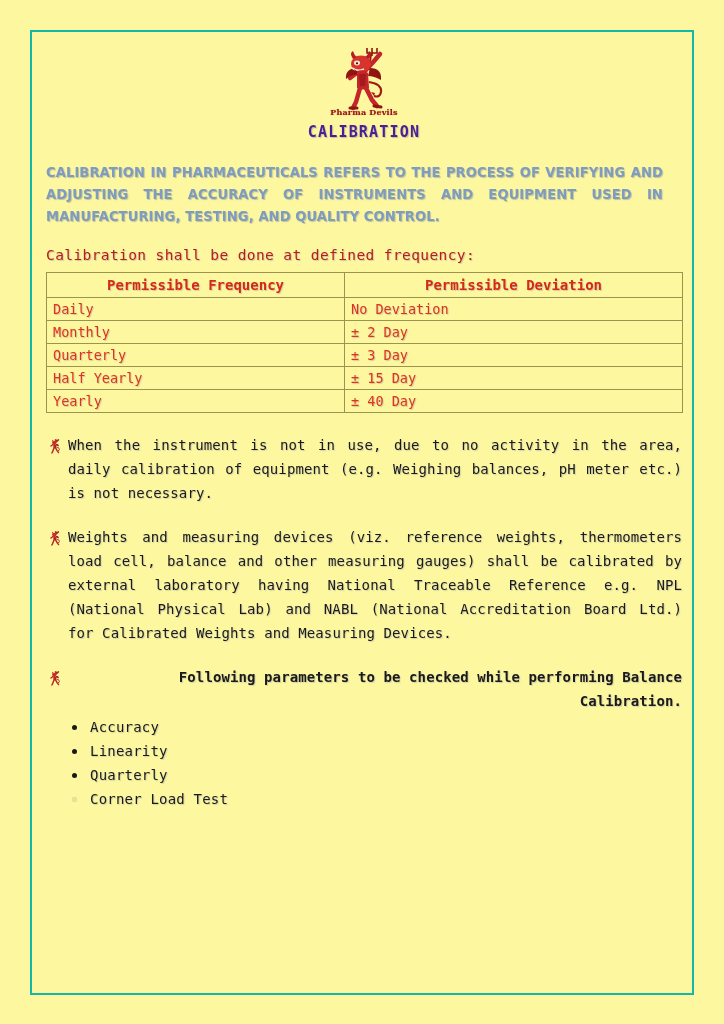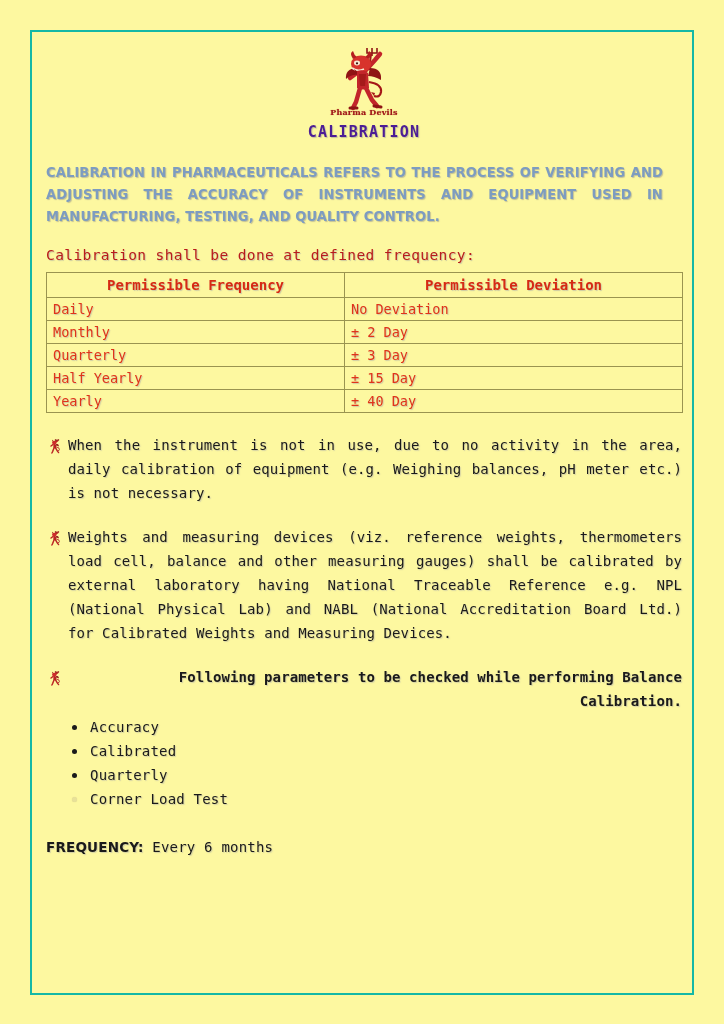--- a/index.html
+++ b/index.html
@@ -338,30 +338,27 @@
       <span>Following parameters to be checked while performing Balance Calibration.</span>
     </div>
 
     <ul class="sub-list">
       <li>
         <span class="dot"></span>
         <span>Accuracy</span>
       </li>
       <li>
         <span class="dot"></span>
-        <span>Calibrated</span>
+        <span>Linearity</span>
       </li>
       <li>
         <span class="dot"></span>
         <span>Quarterly</span>
       </li>
       <li class="faded">
         <span class="dot"></span>
         <span>Corner Load Test</span>
       </li>
     </ul>
 
-    <div class="freq-line">
-      <span class="freq-key">FREQUENCY:</span><span class="freq-val"> Every 6 months</span>
-    </div>
 
   </div>
 </div>
 
 </body></html>

